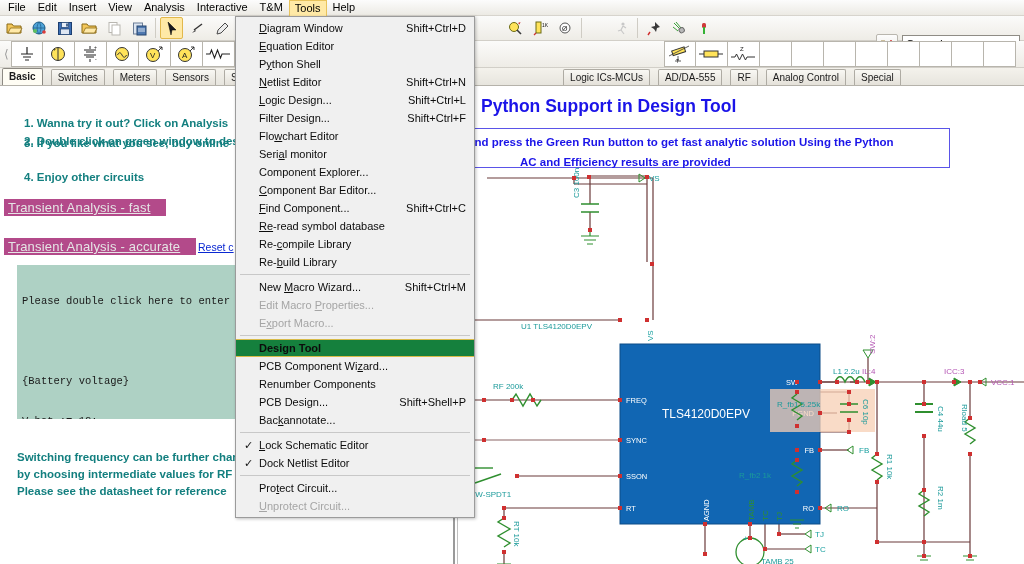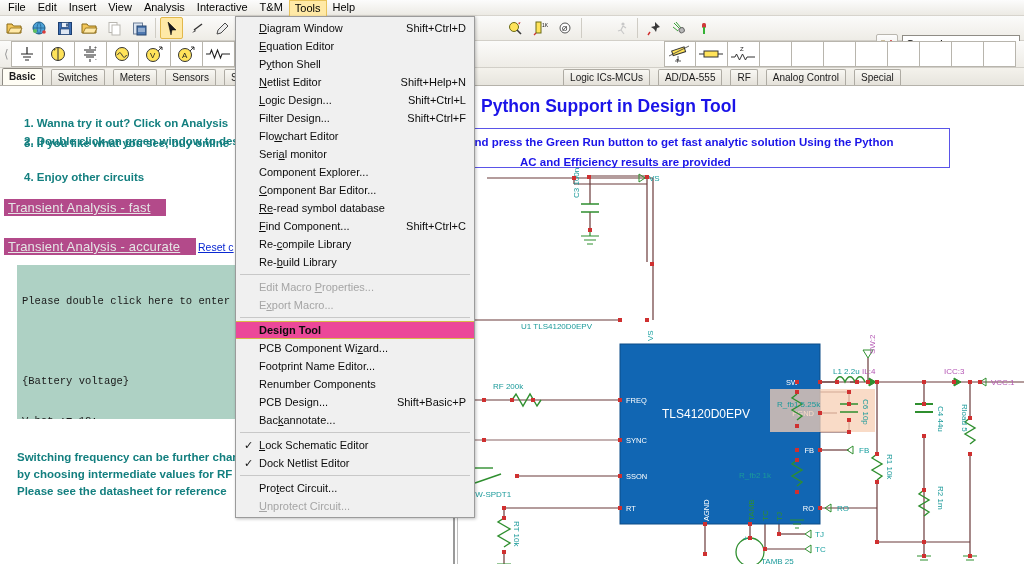--- a/index.html
+++ b/index.html
@@ -130,21 +130,21 @@
     background:#f0f0f0; border:1px solid #9b9b9b;
     box-shadow:1px 1px 3px rgba(0,0,0,0.25);
     padding:2px 0; z-index:50;
   }
   .dd-item {
     position:relative; height:18px; line-height:18px; font-size:11px; color:#0c0c0c;
     padding-left:23px; padding-right:8px; white-space:nowrap; display:flex; align-items:center;
   }
   .dd-item .lab { flex:0 0 auto; }
   .dd-item .sc { margin-left:auto; font-size:11px; color:#0c0c0c; padding-left:18px;}
-  .dd-item.hl { background:#ec4899; border-top:1px solid #d8bb48; border-bottom:1px solid #d8bb48; font-weight:bold; height:18px;}
+  .dd-item.hl { background:#15803d; border-top:1px solid #d8bb48; border-bottom:1px solid #d8bb48; font-weight:bold; height:18px;}
   .dd-item.disabled { color:#a5a5a5; }
   .dd-sep { height:1px; background:#c8c8c8; margin:3px 4px 3px 4px; }
   .dd-check { position:absolute; left:8px; font-size:11px; color:#111; }
   .mn { text-decoration:underline; }
 </style>
 </head>
 <body>
 
 <div id="app">
 
@@ -718,21 +718,21 @@
         <span class="sc">Shift+Ctrl+D</span>
       </div>
       <div class="dd-item">
         <span class="lab"><span class="mn">E</span>quation Editor</span>
       </div>
       <div class="dd-item">
         <span class="lab">P<span class="mn">y</span>thon Shell</span>
       </div>
       <div class="dd-item">
         <span class="lab"><span class="mn">N</span>etlist Editor</span>
-        <span class="sc">Shift+Help+N</span>
+        <span class="sc">Shift+Ctrl+N</span>
       </div>
       <div class="dd-item">
         <span class="lab"><span class="mn">L</span>ogic Design...</span>
         <span class="sc">Shift+Ctrl+L</span>
       </div>
       <div class="dd-item">
         <span class="lab">Filter Desi<span class="mn">g</span>n...</span>
         <span class="sc">Shift+Ctrl+F</span>
       </div>
       <div class="dd-item">
@@ -741,55 +741,56 @@
       <div class="dd-item">
         <span class="lab">Seri<span class="mn">a</span>l monitor</span>
       </div>
       <div class="dd-item">
         <span class="lab">Component Explorer...</span>
       </div>
       <div class="dd-item">
         <span class="lab"><span class="mn">C</span>omponent Bar Editor...</span>
       </div>
       <div class="dd-item">
-        <span class="lab"><span class="mn">Re</span>-read symbol database</span>
-      </div>
-      <div class="dd-item">
         <span class="lab"><span class="mn">F</span>ind Component...</span>
         <span class="sc">Shift+Ctrl+C</span>
       </div>
       <div class="dd-item">
+        <span class="lab"><span class="mn">Re</span>-read symbol database</span>
+      </div>
+      <div class="dd-item">
         <span class="lab">Re-<span class="mn">c</span>ompile Library</span>
       </div>
       <div class="dd-item">
         <span class="lab">Re-<span class="mn">b</span>uild Library</span>
       </div>
       <div class="dd-sep"></div>
+      <div class="dd-item">
+        <span class="lab">New <span class="mn">M</span>acro Wizard...</span>
+        <span class="sc">Shift+Ctrl+M</span>
+      </div>
       <div class="dd-item disabled">
         <span class="lab">Edit Macro <span class="mn">P</span>roperties...</span>
       </div>
       <div class="dd-item disabled">
         <span class="lab">E<span class="mn">x</span>port Macro...</span>
       </div>
       <div class="dd-sep"></div>
       <div class="dd-item hl">
         <span class="lab">Design Tool</span>
       </div>
       <div class="dd-item">
         <span class="lab">PCB Component Wi<span class="mn">z</span>ard...</span>
       </div>
       <div class="dd-item">
-        <span class="lab">Footprint Name Editor...</span>
-      </div>
-      <div class="dd-item">
         <span class="lab">Renumber Components</span>
       </div>
       <div class="dd-item">
         <span class="lab">PCB Design...</span>
-        <span class="sc">Shift+Basic+P</span>
+        <span class="sc">Shift+Shell+P</span>
       </div>
       <div class="dd-item">
         <span class="lab">Bac<span class="mn">k</span>annotate...</span>
       </div>
       <div class="dd-sep"></div>
       <div class="dd-item">
         <span class="dd-check">✓</span>
         <span class="lab"><span class="mn">L</span>ock Schematic Editor</span>
       </div>
       <div class="dd-item">

